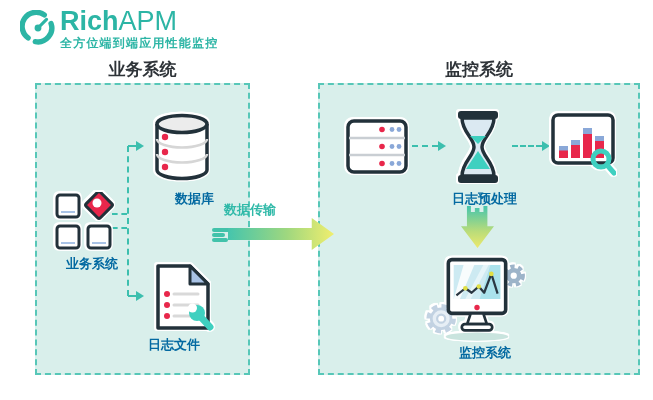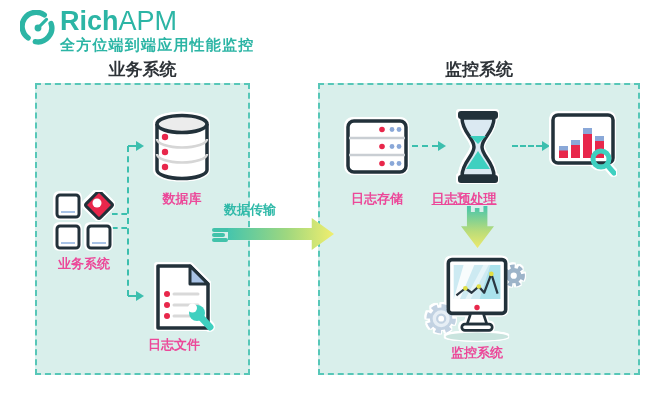--- a/index.html
+++ b/index.html
@@ -7,30 +7,30 @@
     position:relative; width:653px; height:400px; background:#ffffff;
     font-family:"Liberation Sans","DejaVu Sans",sans-serif; overflow:hidden;
   }
   
   .logo { position:absolute; left:20px; top:8px; display:flex; align-items:flex-start; }
   .logo-mark { margin-top:2px; }
   .logo-text { margin-left:4px; line-height:1; }
   .brand { font-size:27px; color:#2cb5a5; letter-spacing:0; }
   .brand-bold { font-weight:800; }
   .brand-light { font-weight:300;margin-top:8px; }
-  .tagline { font-size:15px; font-weight:600; color:#2cb5a5; letter-spacing:1.2px; margin-top:2px; }
+  .tagline { font-size:12px; font-weight:600; color:#2cb5a5; letter-spacing:1.2px; margin-top:2px; }
   
   .panel { position:absolute; background:#d9efeb; border:2px dashed #57c7b8; box-sizing:border-box; }
   .panel-left  { left:35px;  top:83px; width:215px; height:292px; }
   .panel-right { left:318px; top:83px; width:322px; height:292px; }
   .panel-title { position:absolute; font-size:17px; font-weight:700; color:#2e3338; text-align:center; }
   .title-left  { left:35px;  top:58px; width:215px; }
   .title-right { left:318px; top:58px; width:322px; }
   
-  .node-label { position:absolute; font-size:13px; font-weight:700; color:#ec4899; text-align:center; white-space:nowrap; }
+  .node-label { position:absolute; font-size:13px; font-weight:700; color:#0369a1; text-align:right; white-space:nowrap; }
   
   .icon { position:absolute;
     filter: drop-shadow(1.5px 0 0 #fff) drop-shadow(-1.5px 0 0 #fff)
             drop-shadow(0 1.5px 0 #fff) drop-shadow(0 -1.5px 0 #fff);
   }
   
   .dash-h { position:absolute; border-top:2px dashed #3cbfae; }
   .dash-v { position:absolute; border-left:2px dashed #3cbfae; }
   .tri-right { position:absolute; width:0; height:0;
     border-top:5px solid transparent; border-bottom:5px solid transparent;
@@ -117,21 +117,21 @@
       <circle cx="17" cy="43" r="3" fill="#e8274b"></circle>
       <circle cx="17" cy="54" r="3" fill="#e8274b"></circle>
       <line x1="24" y1="32" x2="48" y2="32" stroke="#d9d9d9" stroke-width="3" stroke-linecap="round"></line>
       <line x1="24" y1="43" x2="48" y2="43" stroke="#d9d9d9" stroke-width="3" stroke-linecap="round"></line>
       <line x1="24" y1="54" x2="40" y2="54" stroke="#d9d9d9" stroke-width="3" stroke-linecap="round"></line>
       <line x1="48" y1="52" x2="60" y2="65" stroke="#3fd0c0" stroke-width="7" stroke-linecap="round"></line>
       <circle cx="47" cy="51" r="8" fill="#3fd0c0"></circle>
       <circle cx="42.5" cy="46" r="4.5" fill="#ffffff"></circle>
     </svg>
   </div>
-  <div class="node-label" style="left:140px; top:336px; width:68px;">日志文件</div>
+  <div class="node-label" style="left:132px; top:336px; width:68px;">日志文件</div>
 
   <div class="arrow-label">数据传输</div>
   <div class="streak" style="left:212px; top:228px; width:18px;"></div>
   <div class="streak" style="left:212px; top:233px; width:13px;"></div>
   <div class="streak" style="left:212px; top:238px; width:16px;"></div>
   <div class="arrow-main"></div>
 
   <div class="dash-h" style="left:412px; top:145px; width:26px;"></div>
   <div class="tri-right" style="left:438px; top:141px;"></div>
   <div class="dash-h" style="left:512px; top:145px; width:30px;"></div>
@@ -147,32 +147,31 @@
         <circle cx="47" cy="11.5" r="2.4" fill="#8aa8d8"></circle>
         <circle cx="54" cy="11.5" r="2.4" fill="#8aa8d8"></circle>
       <circle cx="37" cy="28.5" r="2.8" fill="#e8274b"></circle>
         <circle cx="47" cy="28.5" r="2.4" fill="#8aa8d8"></circle>
         <circle cx="54" cy="28.5" r="2.4" fill="#8aa8d8"></circle>
       <circle cx="37" cy="45.5" r="2.8" fill="#e8274b"></circle>
         <circle cx="47" cy="45.5" r="2.4" fill="#8aa8d8"></circle>
         <circle cx="54" cy="45.5" r="2.4" fill="#8aa8d8"></circle>
     </svg>
   </div>
-  <div class="node-label" style="left:343px; top:190px; width:68px;">日志存储</div>
 
   <div class="icon" style="left:452px; top:108px;">
     <svg width="52" height="78" viewBox="0 0 52 78">
       <path d="M10,10 H42 C42,24 30,30 30,39 C30,48 42,54 42,68 H10 C10,54 22,48 22,39 C22,30 10,24 10,10 Z" fill="#dbe9f2" stroke="#22313a" stroke-width="3.5" stroke-linejoin="round"></path>
       <polygon points="18,28 34,28 26,36" fill="#3fd0c0"></polygon>
       <polygon points="26,43 14,61 38,61" fill="#3fd0c0"></polygon>
       <rect x="6" y="3" width="40" height="8" rx="3" fill="#22313a"></rect>
       <rect x="6" y="67" width="40" height="8" rx="3" fill="#22313a"></rect>
     </svg>
   </div>
-  <div class="node-label" style="left:424px; top:190px; width:80px;text-decoration:underline;">日志预处理</div>
+  <div class="node-label" style="left:437px; top:190px; width:80px;">日志预处理</div>
 
   <div class="icon" style="left:550px; top:112px;">
     <svg width="66" height="64" viewBox="0 0 66 64">
       <rect x="3" y="3" width="60" height="48" rx="5" fill="#ffffff" stroke="#22313a" stroke-width="3.5"></rect>
       <rect x="9" y="34" width="9" height="12" fill="#e8274b"></rect>
         <rect x="9" y="34" width="9" height="4.5" fill="#8aa8d8"></rect>
       <rect x="21" y="28" width="9" height="18" fill="#e8274b"></rect>
         <rect x="21" y="28" width="9" height="5" fill="#8aa8d8"></rect>
       <rect x="33" y="16" width="9" height="30" fill="#e8274b"></rect>
         <rect x="33" y="16" width="9" height="6" fill="#8aa8d8"></rect>

